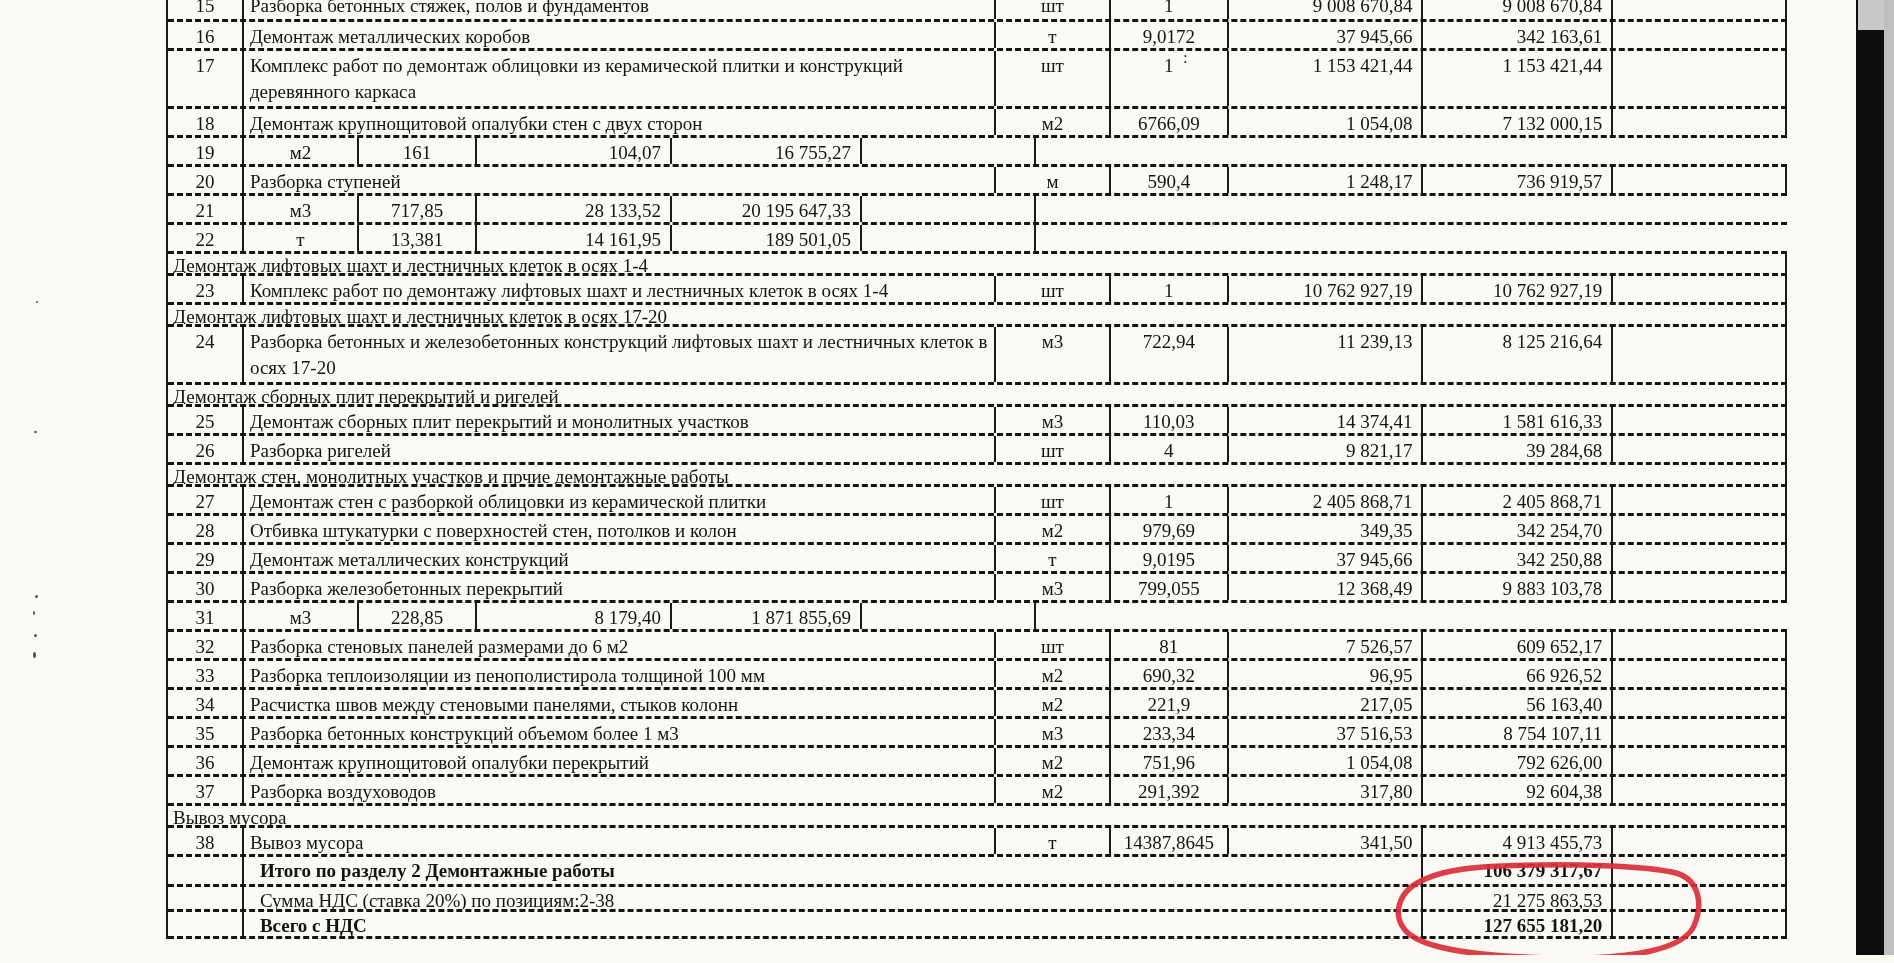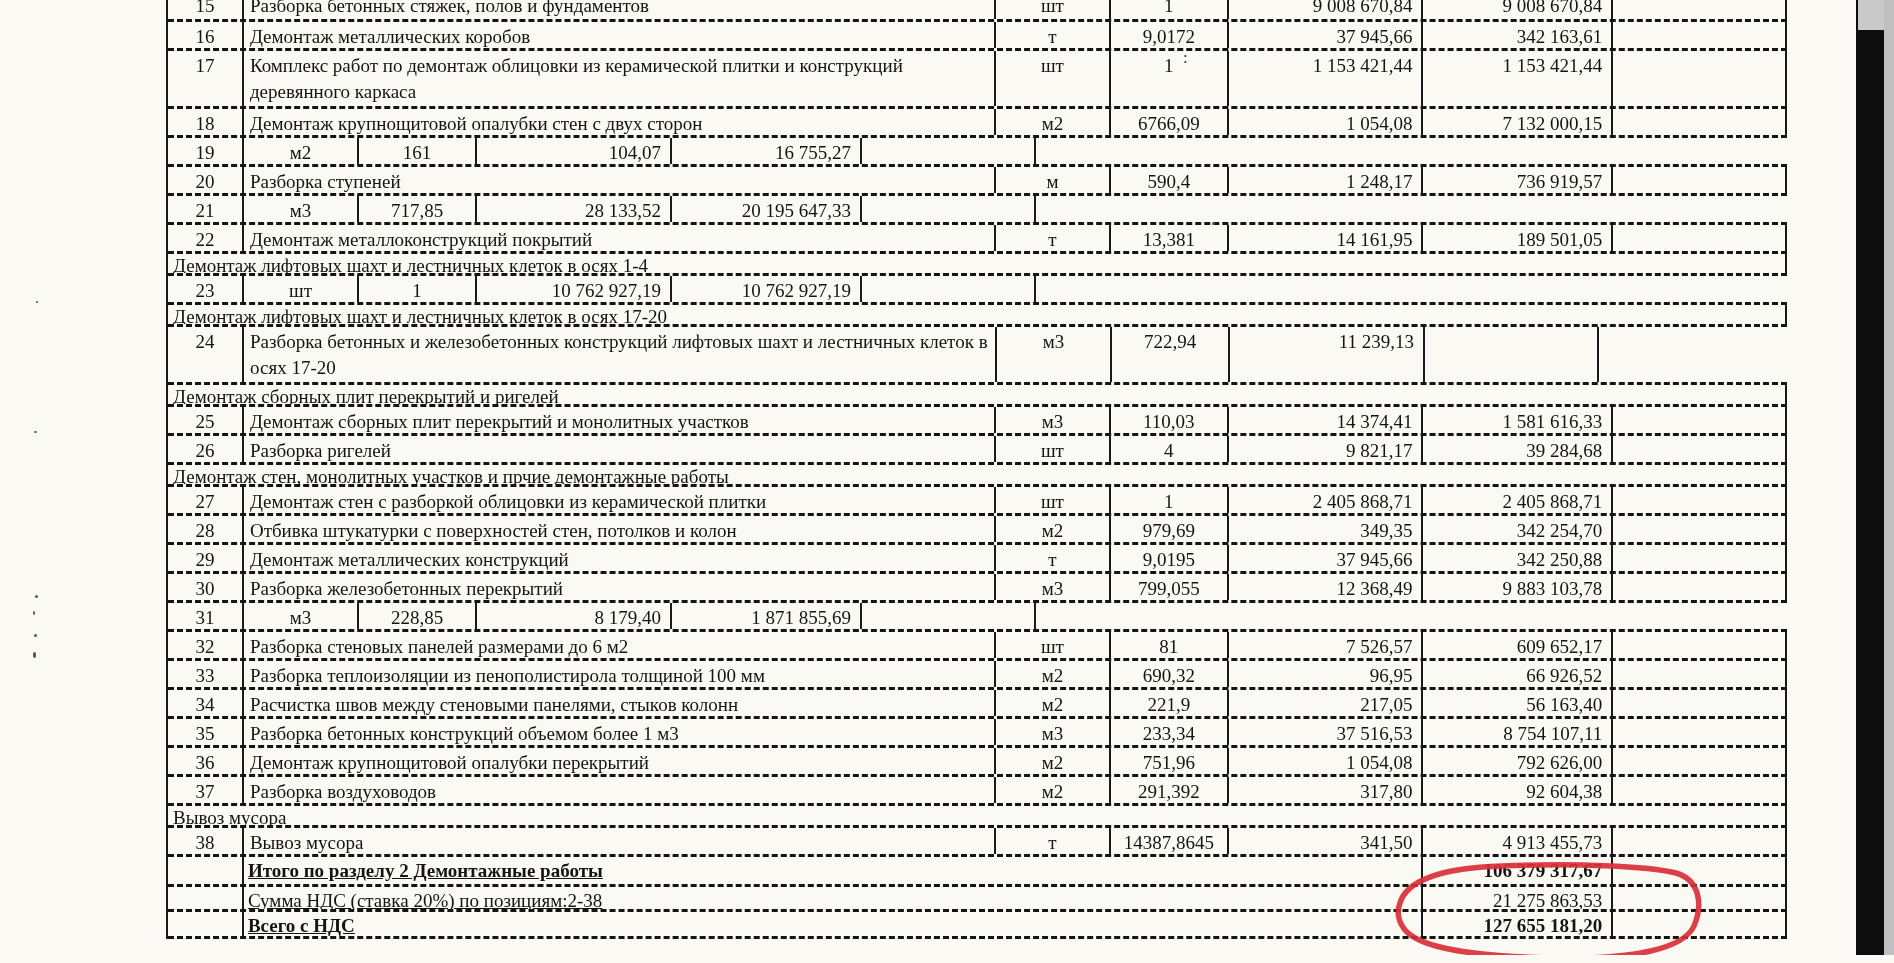--- a/index.html
+++ b/index.html
@@ -28,21 +28,21 @@
   .hp .cell{padding-top:0}
   .hp .cell > span, .hp .cell{margin-top:-7px}
   .c-num{width:76px;text-align:center;}
   .c-desc{width:753px;padding-left:6px;padding-right:6px;line-height:26px;}
   .c-unit{width:115px;text-align:center;}
   .c-qty{width:118px;text-align:center;}
   .c-price{width:195px;text-align:right;padding-right:9px;}
   .c-total{width:190px;text-align:right;padding-right:9px;}
   .c-empty{width:174px;}
   .c-section{width:1621px;padding-left:5px;line-height:21px;padding-top:1px;}
-  .c-sumlabel{width:1181px;padding-left:4px;text-decoration:underline;}
+  .c-sumlabel{width:1181px;padding-left:16px;}
   .bold{font-weight:bold;}
   .summary-row .cell{line-height:24px;}
   
   .black-band{position:absolute;top:0;right:10px;width:28px;height:963px;background:#0d0d0d;}
   .gray-strip{position:absolute;top:0;right:0;width:10px;height:963px;background:#bfbfbf;}
   .gray-corner{position:absolute;top:0;right:10px;width:26px;height:30px;background:#c9c9c9;}
   .speck{position:absolute;background:#555;border-radius:50%;}
   #stray-colon{position:absolute;left:1183px;top:48px;font-size:17px;color:#333;}
   #stray-dot{left:1212px;top:222px;width:3px;height:3px;}
   .sp1{left:34px;top:431px;width:3px;height:2px;}
@@ -116,47 +116,48 @@
       <div class="row item-row h1">
         <div class="cell c-num">21</div>
         <div class="cell c-unit">м3</div>
         <div class="cell c-qty">717,85</div>
         <div class="cell c-price">28 133,52</div>
         <div class="cell c-total">20 195 647,33</div>
         <div class="cell c-empty"></div>
       </div>
       <div class="row item-row h1">
         <div class="cell c-num">22</div>
-        <div class="cell c-desc">Демонтаж металлоконструкций покрытий</div>
         <div class="cell c-unit">т</div>
         <div class="cell c-qty">13,381</div>
         <div class="cell c-price">14 161,95</div>
         <div class="cell c-total">189 501,05</div>
         <div class="cell c-empty"></div>
       </div>
       <div class="row section-row hs">
         <div class="cell c-section">Демонтаж лифтовых шахт и лестничных клеток в осях 1-4</div>
       </div>
       <div class="row item-row h1">
         <div class="cell c-num">23</div>
+        <div class="cell c-desc">Комплекс работ по демонтажу лифтовых шахт и лестничных клеток в осях 1-4</div>
         <div class="cell c-unit">шт</div>
         <div class="cell c-qty">1</div>
         <div class="cell c-price">10 762 927,19</div>
         <div class="cell c-total">10 762 927,19</div>
         <div class="cell c-empty"></div>
       </div>
       <div class="row section-row hs">
         <div class="cell c-section">Демонтаж лифтовых шахт и лестничных клеток в осях 17-20</div>
       </div>
       <div class="row item-row h2">
         <div class="cell c-num">24</div>
         <div class="cell c-desc">Разборка бетонных и железобетонных конструкций лифтовых шахт и лестничных клеток в осях 17-20</div>
         <div class="cell c-unit">м3</div>
         <div class="cell c-qty">722,94</div>
         <div class="cell c-price">11 239,13</div>
+        <div class="cell c-total">8 125 216,64</div>
         <div class="cell c-empty"></div>
       </div>
       <div class="row section-row hs">
         <div class="cell c-section">Демонтаж сборных плит перекрытий и ригелей</div>
       </div>
       <div class="row item-row h1">
         <div class="cell c-num">25</div>
         <div class="cell c-desc">Демонтаж сборных плит перекрытий и монолитных участков</div>
         <div class="cell c-unit">м3</div>
         <div class="cell c-qty">110,03</div>

